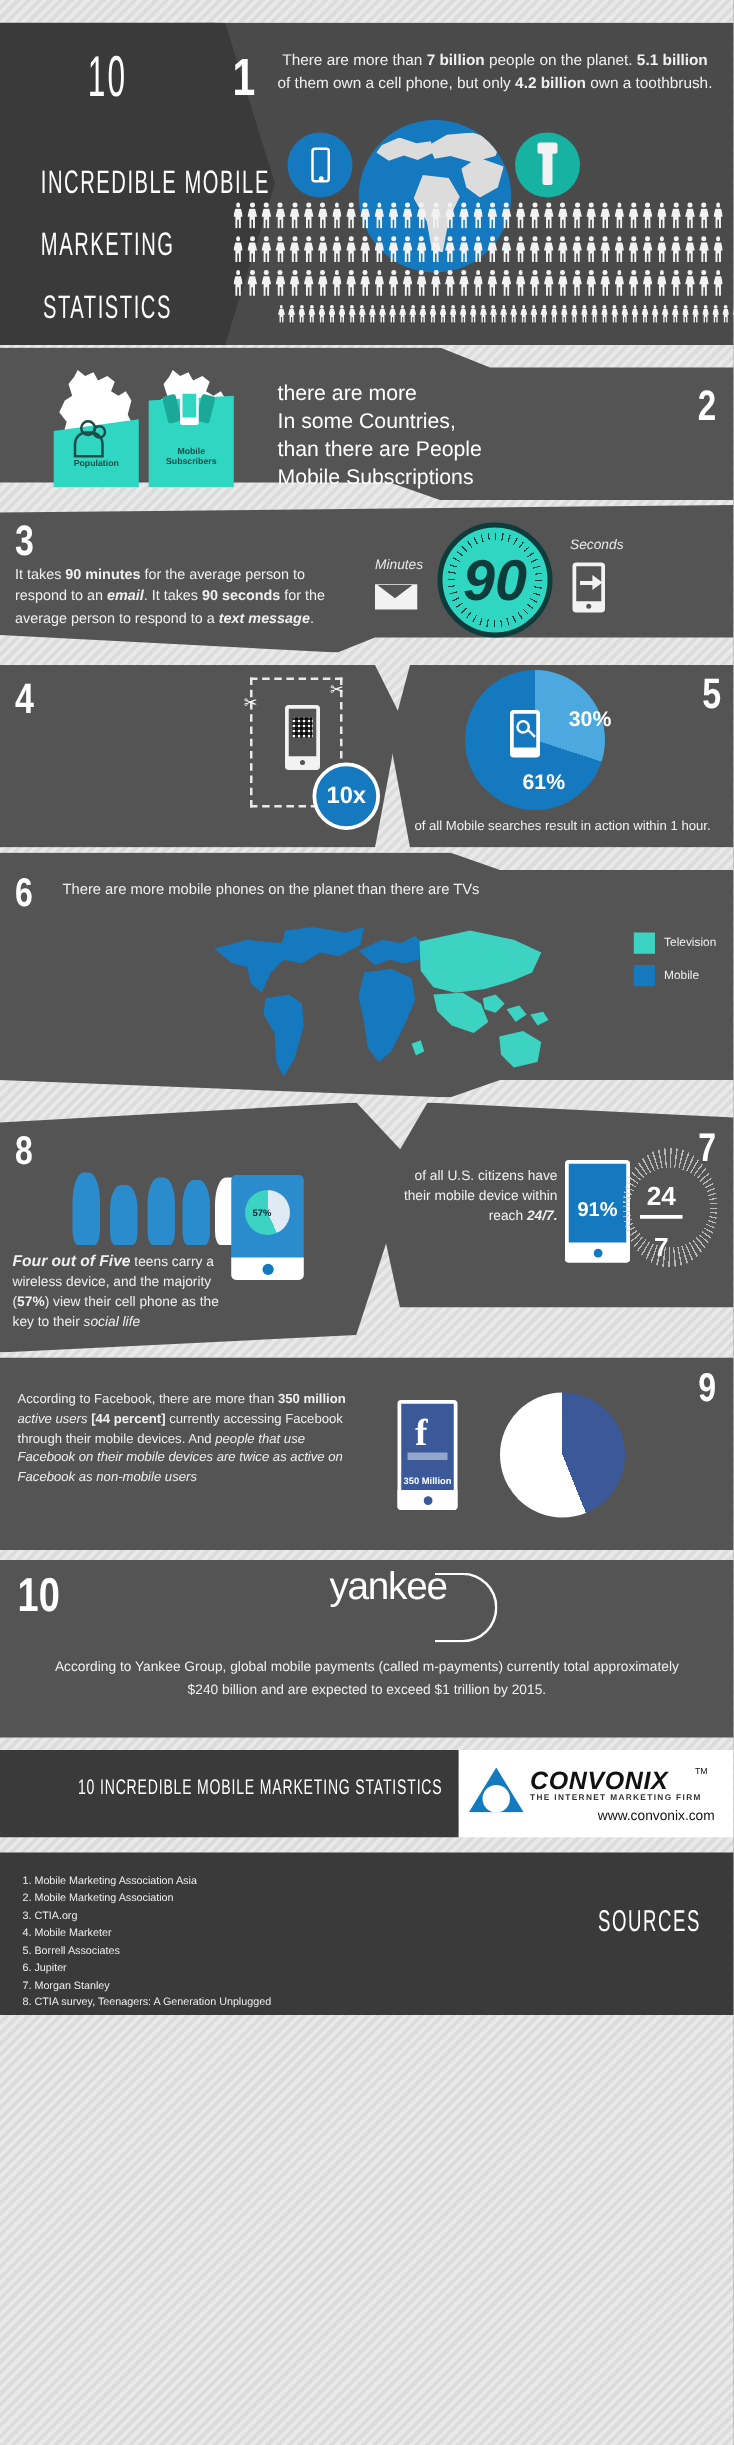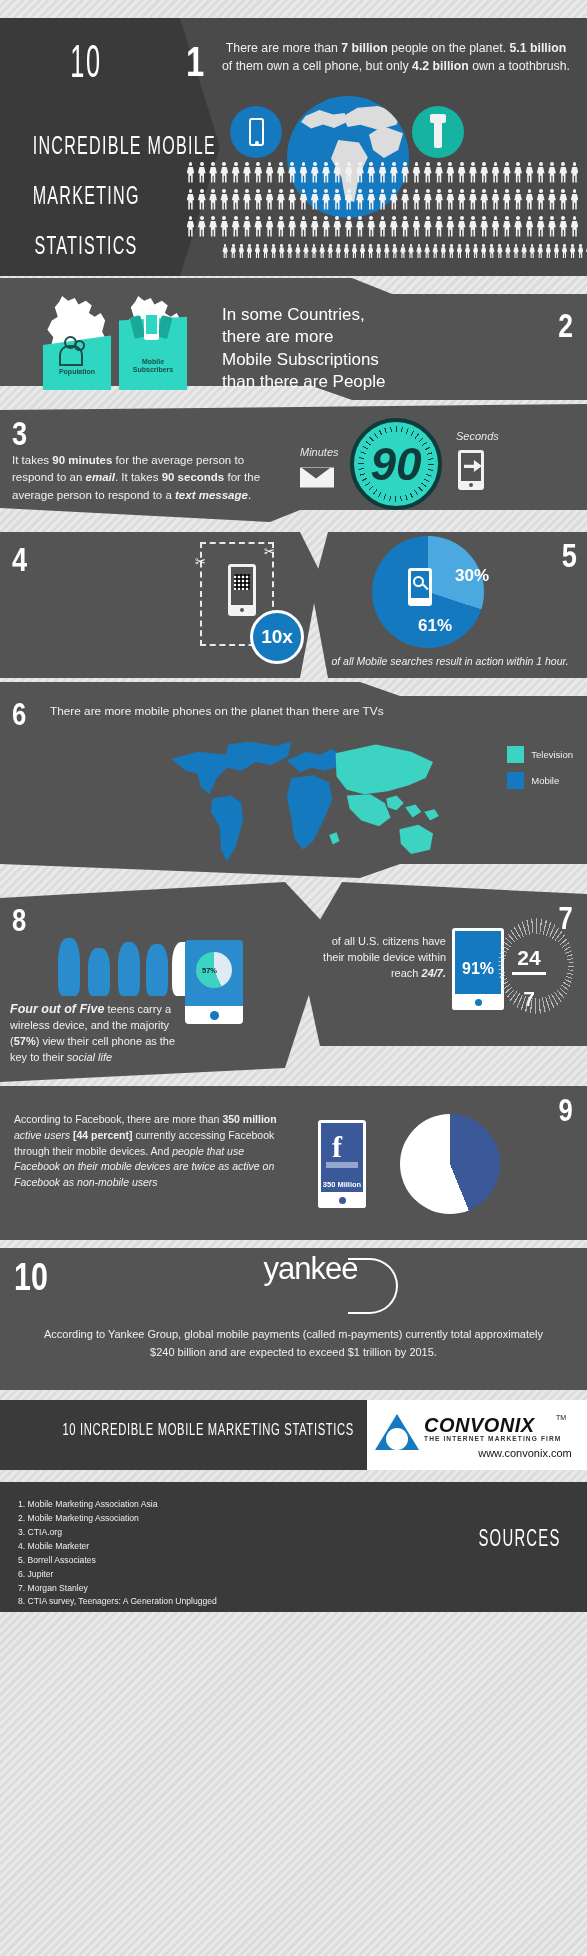--- a/index.html
+++ b/index.html
@@ -127,21 +127,21 @@
   #coupon{position:absolute;left:200px;top:10px;width:70px;height:100px;border:2px dashed #e9e9e9;}
   #phone-qr{position:absolute;left:228px;top:32px;width:28px;height:52px;background:#f2f2f2;border-radius:3px;}
   #badge10x{position:absolute;left:250px;top:78px;width:54px;height:54px;border-radius:50%;
     background:#1479bf;border:3px solid #fff;box-sizing:border-box;color:#fff;
     display:flex;align-items:center;justify-content:center;font-size:19px;font-weight:bold;}
   #pie5{position:absolute;left:372px;top:4px;width:112px;height:112px;border-radius:50%;
     background:conic-gradient(#4ca9e0 0deg 108deg,#1479bf 108deg 360deg);}
   #pie5-30{position:absolute;left:455px;top:34px;color:#fff;font-size:17px;font-weight:bold;}
   #pie5-70{position:absolute;left:418px;top:84px;color:#fff;font-size:17px;font-weight:bold;}
   #sec5-num{position:absolute;right:10px;top:6px;color:#fff;font-size:34px;font-weight:bold;transform:scaleX(.8);transform-origin:100% 0;}
-  #sec5-cap{position:absolute;left:330px;top:122px;width:240px;text-align:center;color:#f0f0f0;font-size:10.5px;line-height:1.35;font-style:italic;}
+  #sec5-cap{position:absolute;left:330px;top:122px;width:240px;text-align:center;color:#f0f0f0;font-size:10.5px;line-height:1.35;}
 
   
   #sec6{top:682px;height:196px;}
   #sec6 .poly{position:absolute;inset:0;background:#545454;
     clip-path:polygon(0 0,360px 0,400px 14px,587px 14px,587px 182px,400px 182px,360px 196px,0 182px);}
   #sec6-num{position:absolute;left:12px;top:16px;color:#fff;font-size:32px;font-weight:bold;transform:scaleX(.8);transform-origin:0 0;}
   #sec6-text{position:absolute;left:50px;top:22px;color:#f0f0f0;font-size:11.8px;}
   #legend{position:absolute;right:14px;top:64px;}
   .lg-row{display:flex;align-items:center;margin-bottom:9px;}
   .lg-sw{width:17px;height:17px;margin-right:7px;}
@@ -426,24 +426,24 @@
         <div style="position:absolute;left:0;top:4px;width:11px;height:22px;background:#1aa898;transform:rotate(-14deg);border-radius:2px;"></div>
         <div style="position:absolute;left:27px;top:4px;width:11px;height:22px;background:#1aa898;transform:rotate(14deg);border-radius:2px;"></div>
         <div style="position:absolute;left:12px;top:0;width:15px;height:28px;background:#fff;border-radius:2px;"></div>
         <div style="position:absolute;left:14px;top:3px;width:11px;height:19px;background:#2fd6c2;"></div>
       </div>
       <div class="de-label" style="top:62px;">Mobile</div>
       <div class="de-label" style="top:70px;">Subscribers</div>
     </div>
 
     <div id="sec2-text">
+      <div>there are more</div>
       <div>In some Countries,</div>
-      <div>there are more</div>
+      <div>than there are People</div>
       <div>Mobile Subscriptions</div>
-      <div>than there are People</div>
     </div>
     <div id="sec2-num" class="num">2</div>
   </div>
 
   <div class="band" id="sec3">
     <div class="poly stripes"></div>
     <div id="sec3-num" class="num">3</div>
     <div id="sec3-text"><span>It takes </span><span class="b">90 minutes</span><span> for the average person to respond to an </span><span class="bi">email</span><span>. It takes </span><span class="b">90 seconds</span><span> for the average person to respond to a </span><span class="bi">text message</span><span>.</span></div>
 
     <div class="sidelabel" style="left:300px;top:42px;">Minutes</div>

